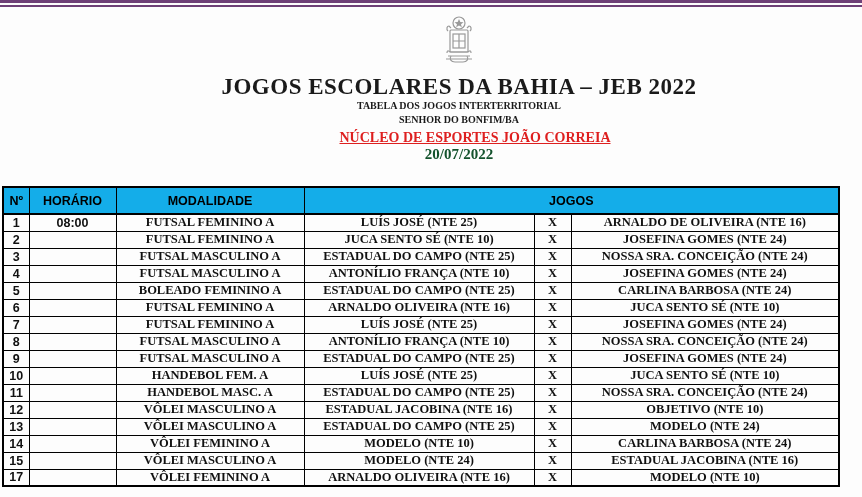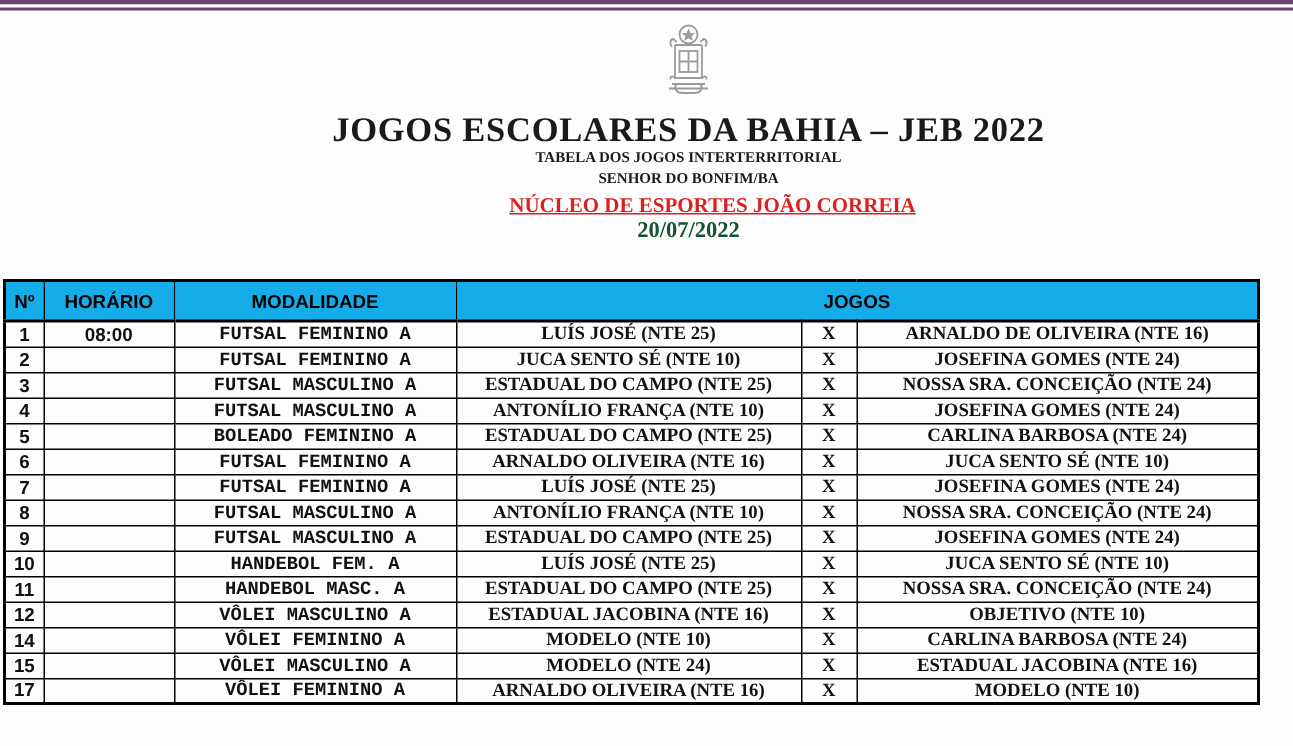--- a/index.html
+++ b/index.html
@@ -88,21 +88,21 @@
     font-weight: bold;
     font-size: 12.5px;
     color: #111;
     text-align: center;
     vertical-align: middle;
   }
   td.c-num, td.c-time {
     font-family: "Liberation Sans", sans-serif;
   }
   td.c-mod {
-    font-family: Liberation Mono, monospace;
+    font-family: Liberation Serif, serif;
     text-align: left;
     padding-left: 6px;
   }
   td.c-home, td.c-vs, td.c-away {
     font-family: "Liberation Serif", serif;
     font-size: 13px;
   }
 </style>
 </head>
 <body>
@@ -245,20 +245,28 @@
     </tr>
         <tr>
       <td class="c-num">12</td>
       <td class="c-time"></td>
       <td class="c-mod">VÔLEI MASCULINO A</td>
       <td class="c-home">ESTADUAL JACOBINA (NTE 16)</td>
       <td class="c-vs">X</td>
       <td class="c-away">OBJETIVO (NTE 10)</td>
     </tr>
         <tr>
+      <td class="c-num">13</td>
+      <td class="c-time"></td>
+      <td class="c-mod">VÔLEI MASCULINO A</td>
+      <td class="c-home">ESTADUAL DO CAMPO (NTE 25)</td>
+      <td class="c-vs">X</td>
+      <td class="c-away">MODELO (NTE 24)</td>
+    </tr>
+        <tr>
       <td class="c-num">14</td>
       <td class="c-time"></td>
       <td class="c-mod">VÔLEI FEMININO A</td>
       <td class="c-home">MODELO (NTE 10)</td>
       <td class="c-vs">X</td>
       <td class="c-away">CARLINA BARBOSA (NTE 24)</td>
     </tr>
         <tr>
       <td class="c-num">15</td>
       <td class="c-time"></td>

